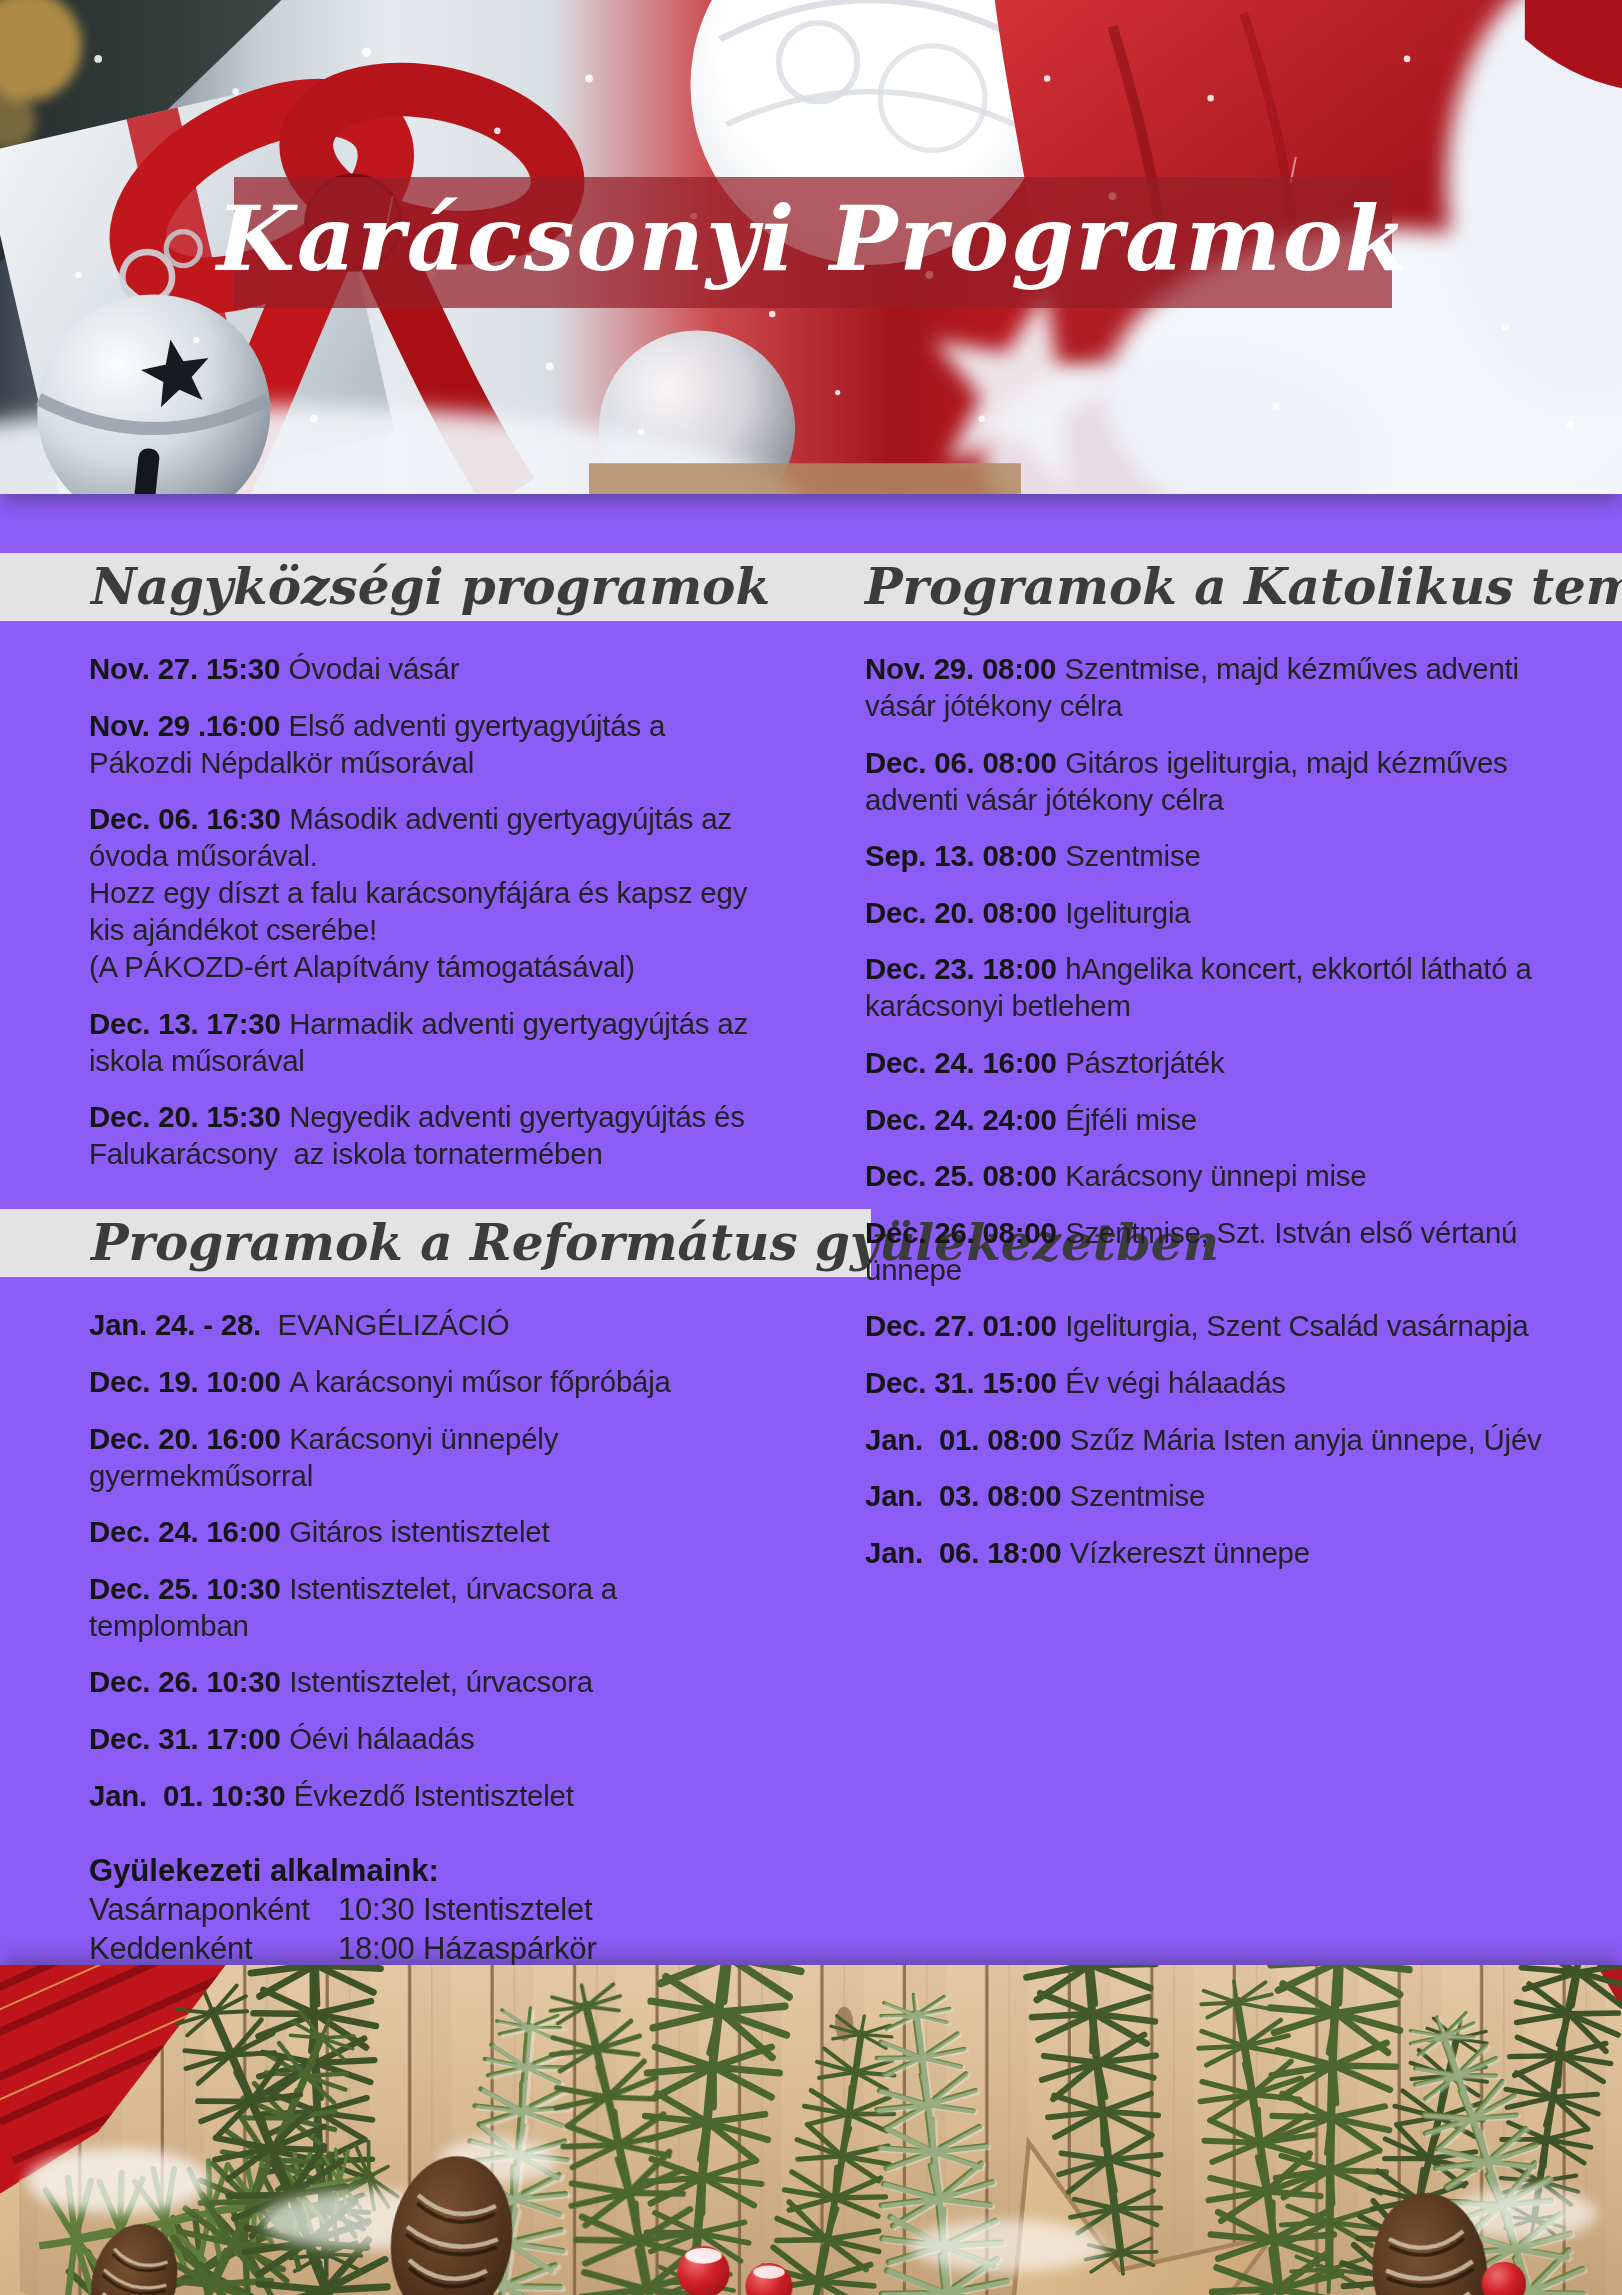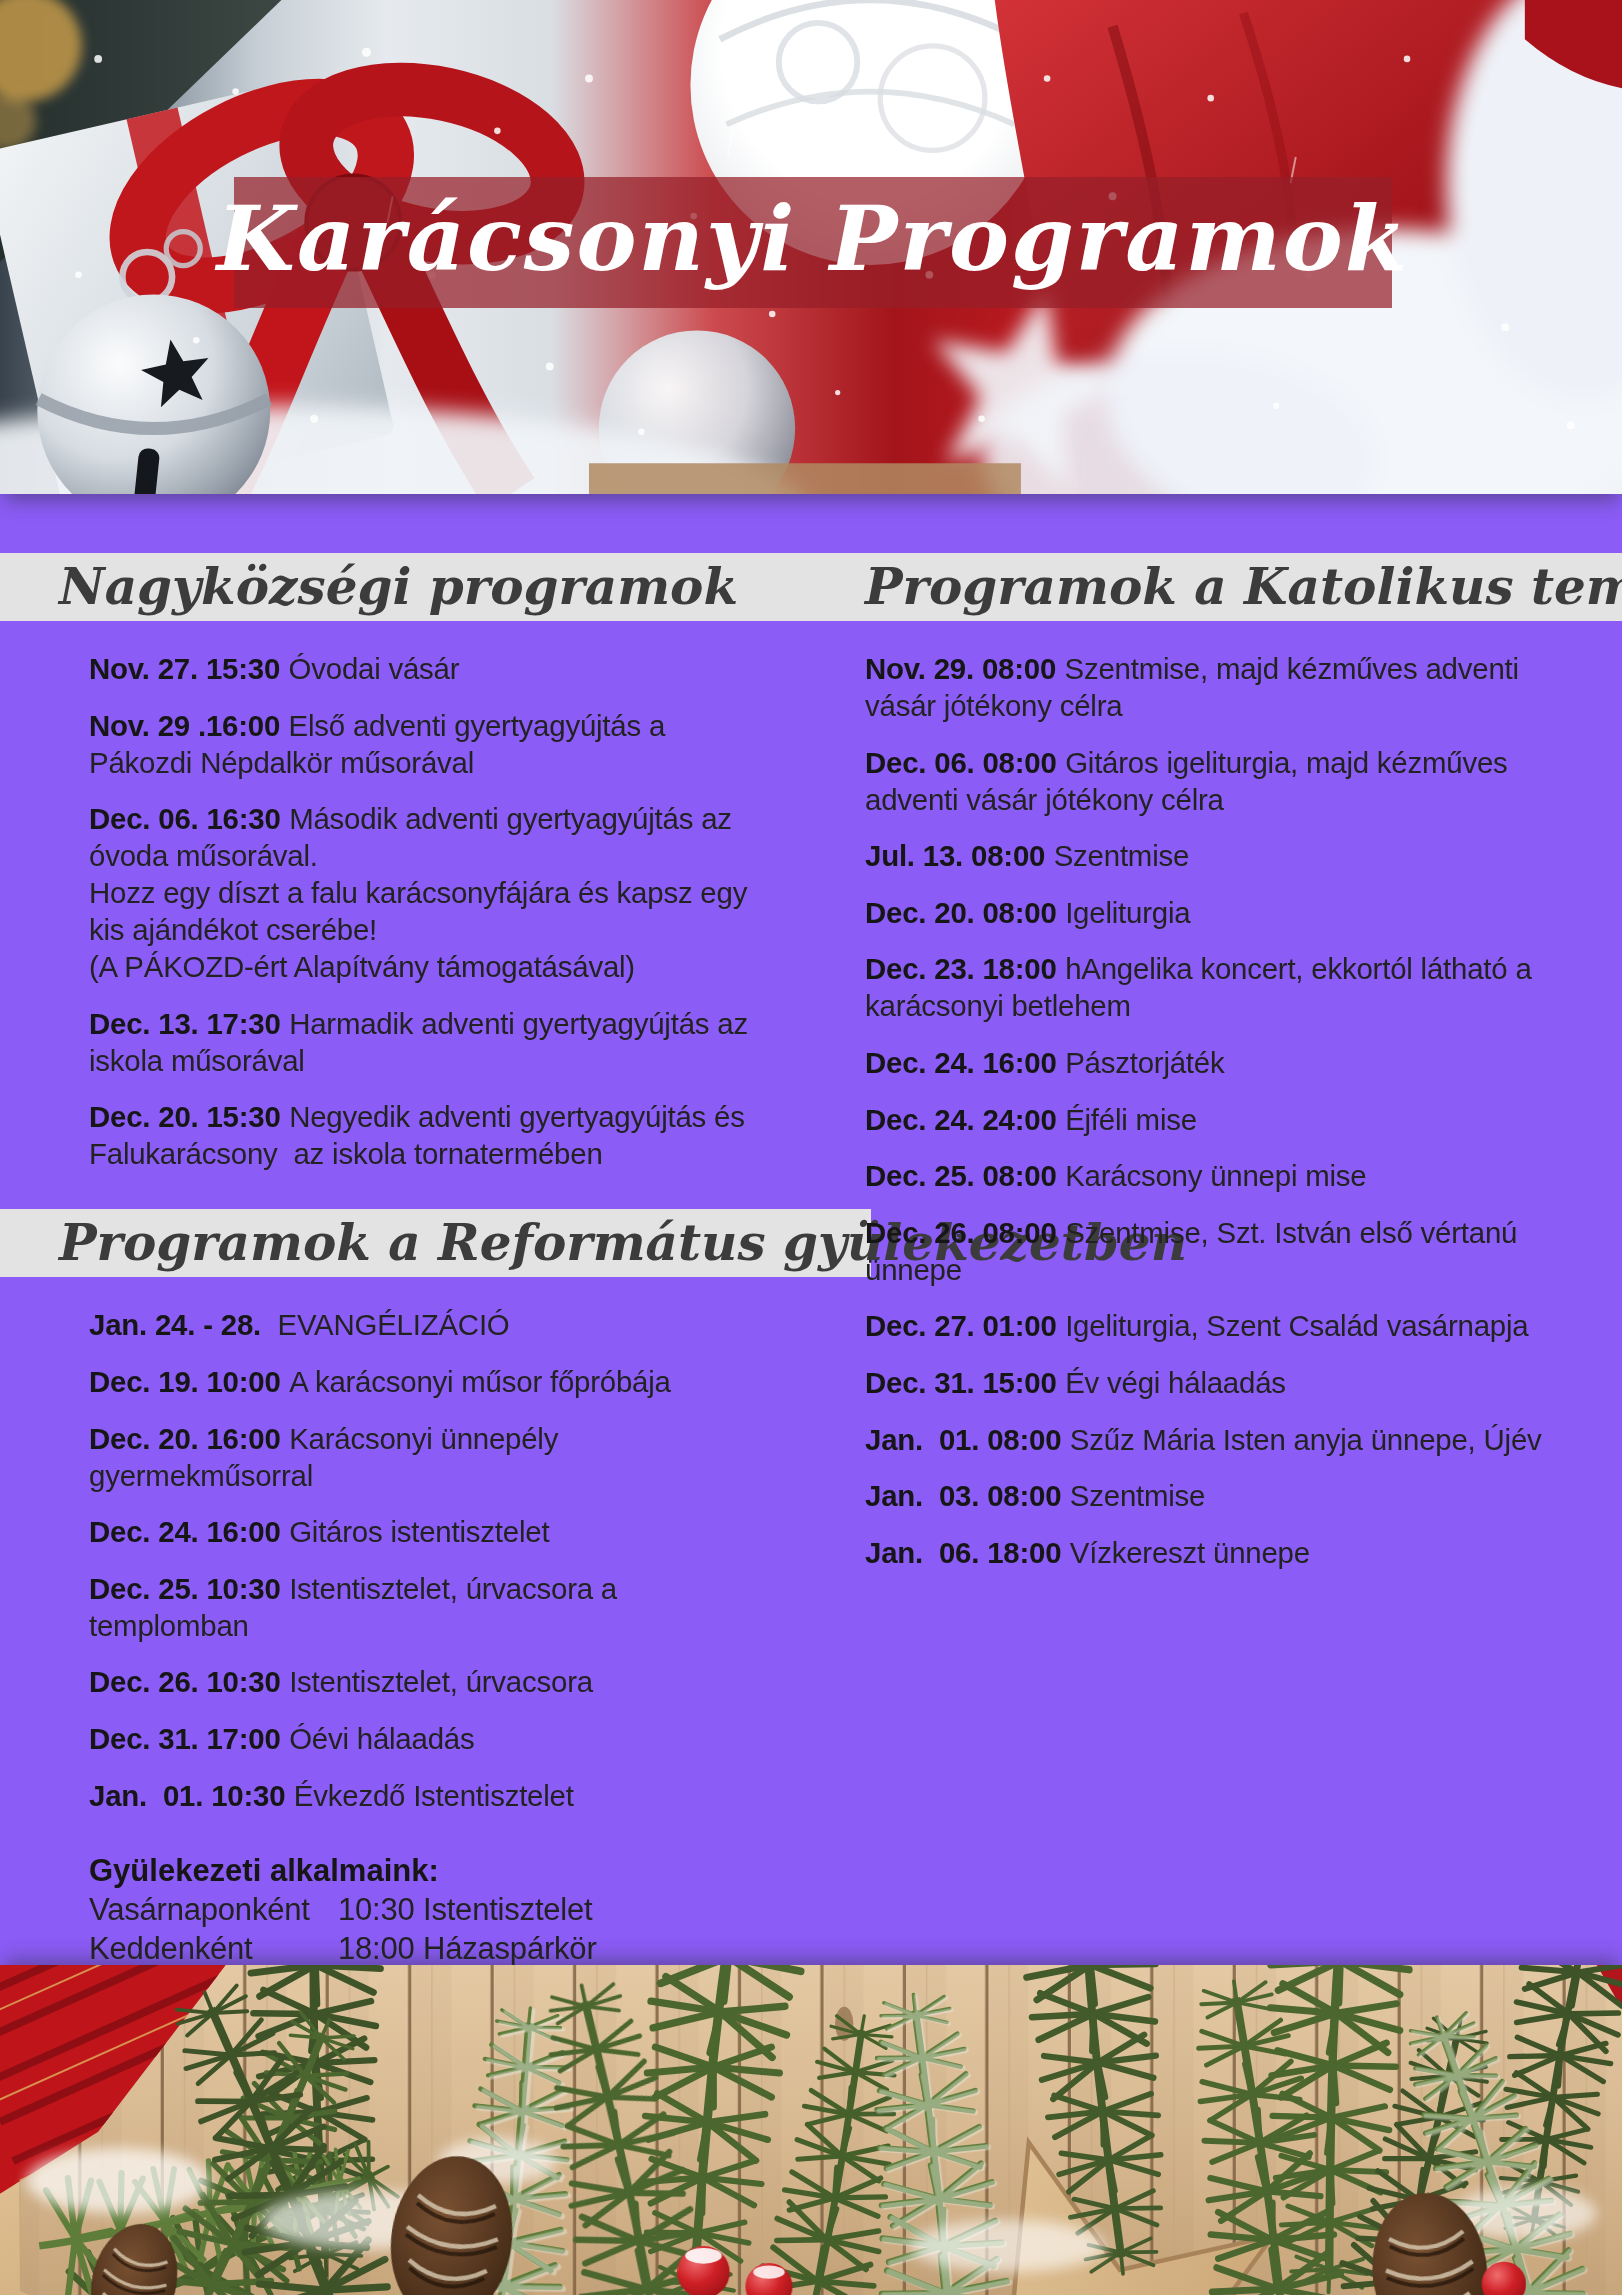--- a/index.html
+++ b/index.html
@@ -38,21 +38,21 @@
   .col{position:absolute;top:553px}
   .col-left{left:0;width:781px}
   .col-right{left:844px;width:779px}
   .band{
     background:var(--band-gray);color:var(--heading-text);
     font-family:"DejaVu Serif","Liberation Serif",serif;
     font-style:italic;font-weight:bold;
     font-size:50px;height:68px;line-height:68px;
     white-space:nowrap;overflow:visible;
   }
-  .col-left .band{padding-left:59px;width:871px}
+  .col-left .band{padding-left:91px;width:871px}
   .col-right .band{padding-left:21px;width:779px}
   .col-left .body{padding-left:89px;padding-right:26px}
   .col-right .body{padding-left:21px;padding-right:33px}
   .events{margin-top:29px}
   .event{font-size:29.4px;line-height:37px;letter-spacing:-0.2px;margin-bottom:19.6px;color:var(--body-text)}
   .edate{font-weight:bold;color:#161616;white-space:pre-wrap;margin-right:8.5px}
   .etext{white-space:pre-wrap}
   .section-gap{margin-top:37px}
   .weekly{margin-top:37px}
   .weekly h3{font-size:31px;line-height:39px;font-weight:bold;color:#161616}
@@ -274,21 +274,21 @@
   <div class="col col-right">
     <section>
       <h2 class="band">Programok a Katolikus templomban</h2>
       <div class="body">
         <div class="events">
 
             <p class="event"><span class="edate">Nov. 29. 08:00</span><span class="etext">Szentmise, majd kézműves adventi vásár jótékony célra</span></p>
 
             <p class="event"><span class="edate">Dec. 06. 08:00</span><span class="etext">Gitáros igeliturgia, majd kézműves adventi vásár jótékony célra</span></p>
 
-            <p class="event"><span class="edate">Jul. 13. 08:00</span><span class="etext">Szentmise</span></p>
+            <p class="event"><span class="edate">Sep. 13. 08:00</span><span class="etext">Szentmise</span></p>
 
             <p class="event"><span class="edate">Dec. 20. 08:00</span><span class="etext">Igeliturgia</span></p>
 
             <p class="event"><span class="edate">Dec. 23. 18:00</span><span class="etext">hAngelika koncert, ekkortól látható a karácsonyi betlehem</span></p>
 
             <p class="event"><span class="edate">Dec. 24. 16:00</span><span class="etext">Pásztorjáték</span></p>
 
             <p class="event"><span class="edate">Dec. 24. 24:00</span><span class="etext">Éjféli mise</span></p>
 
             <p class="event"><span class="edate">Dec. 25. 08:00</span><span class="etext">Karácsony ünnepi mise</span></p>

